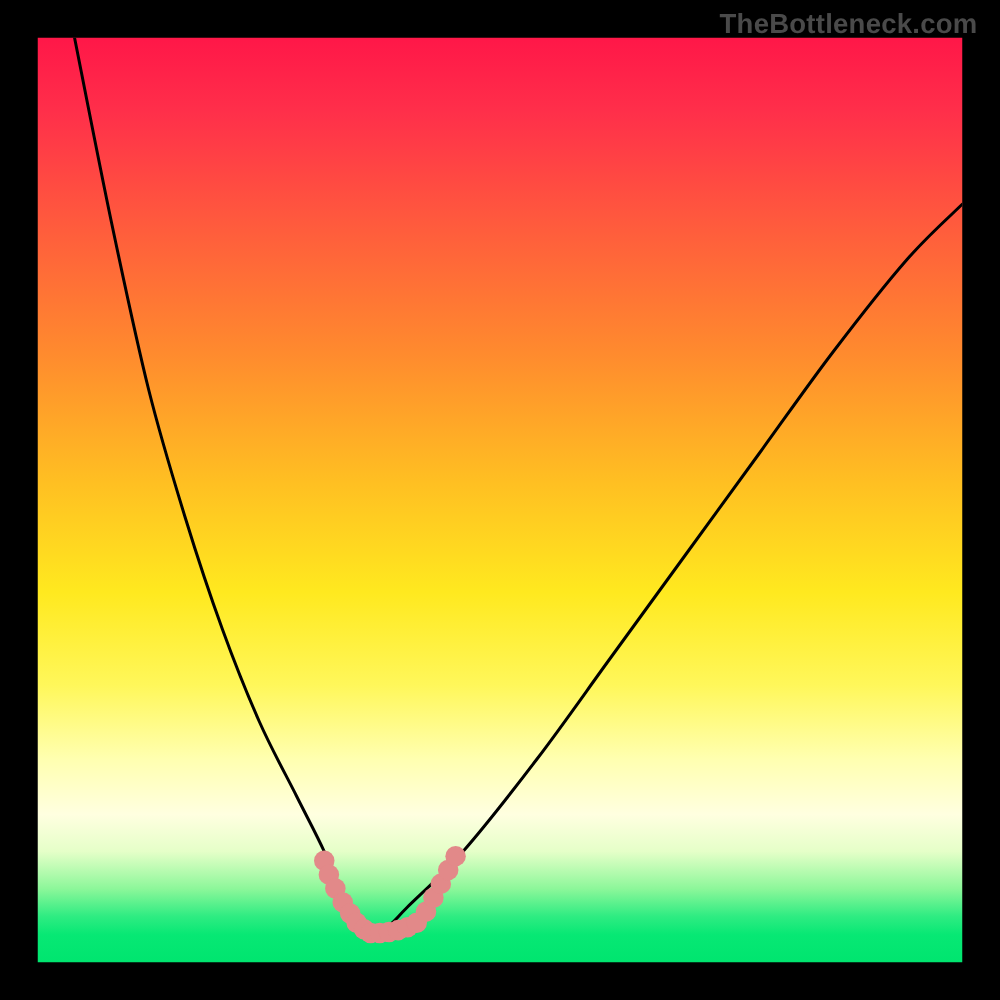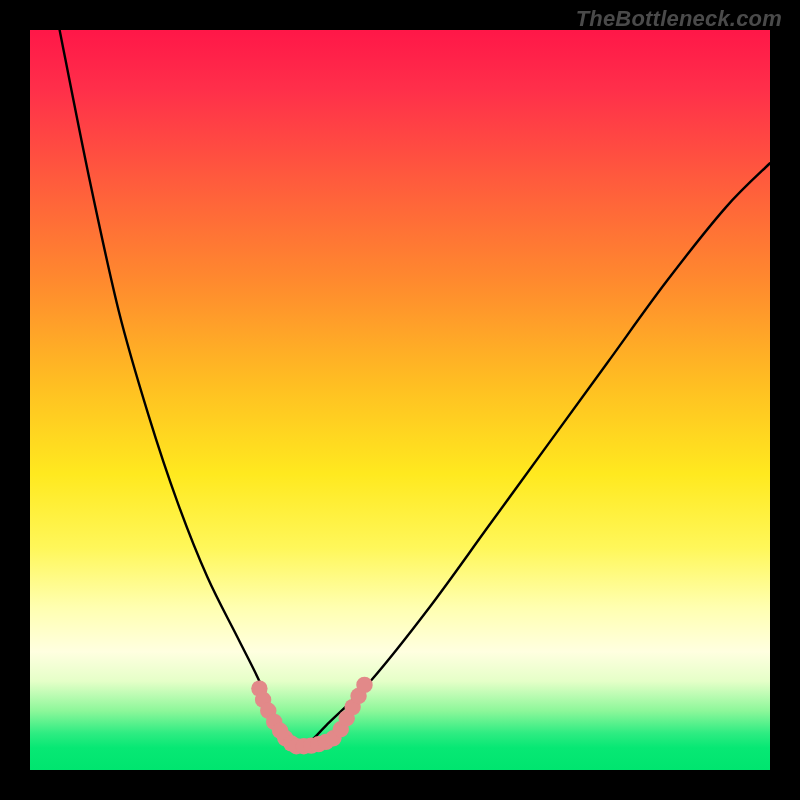--- a/index.html
+++ b/index.html
@@ -9,21 +9,20 @@
     height: 800px;
     background: #000;
     overflow: hidden;
     font-family: Arial, Helvetica, sans-serif;
   }
   .frame {
     position: relative;
     width: 800px;
     height: 800px;
     background: #000;
-    font-style: italic;
   }
   .watermark {
     position: absolute;
     top: 6px;
     right: 18px;
     font-size: 22px;
     font-weight: 600;
     color: #4a4a4a;
     letter-spacing: 0.2px;
     z-index: 5;

